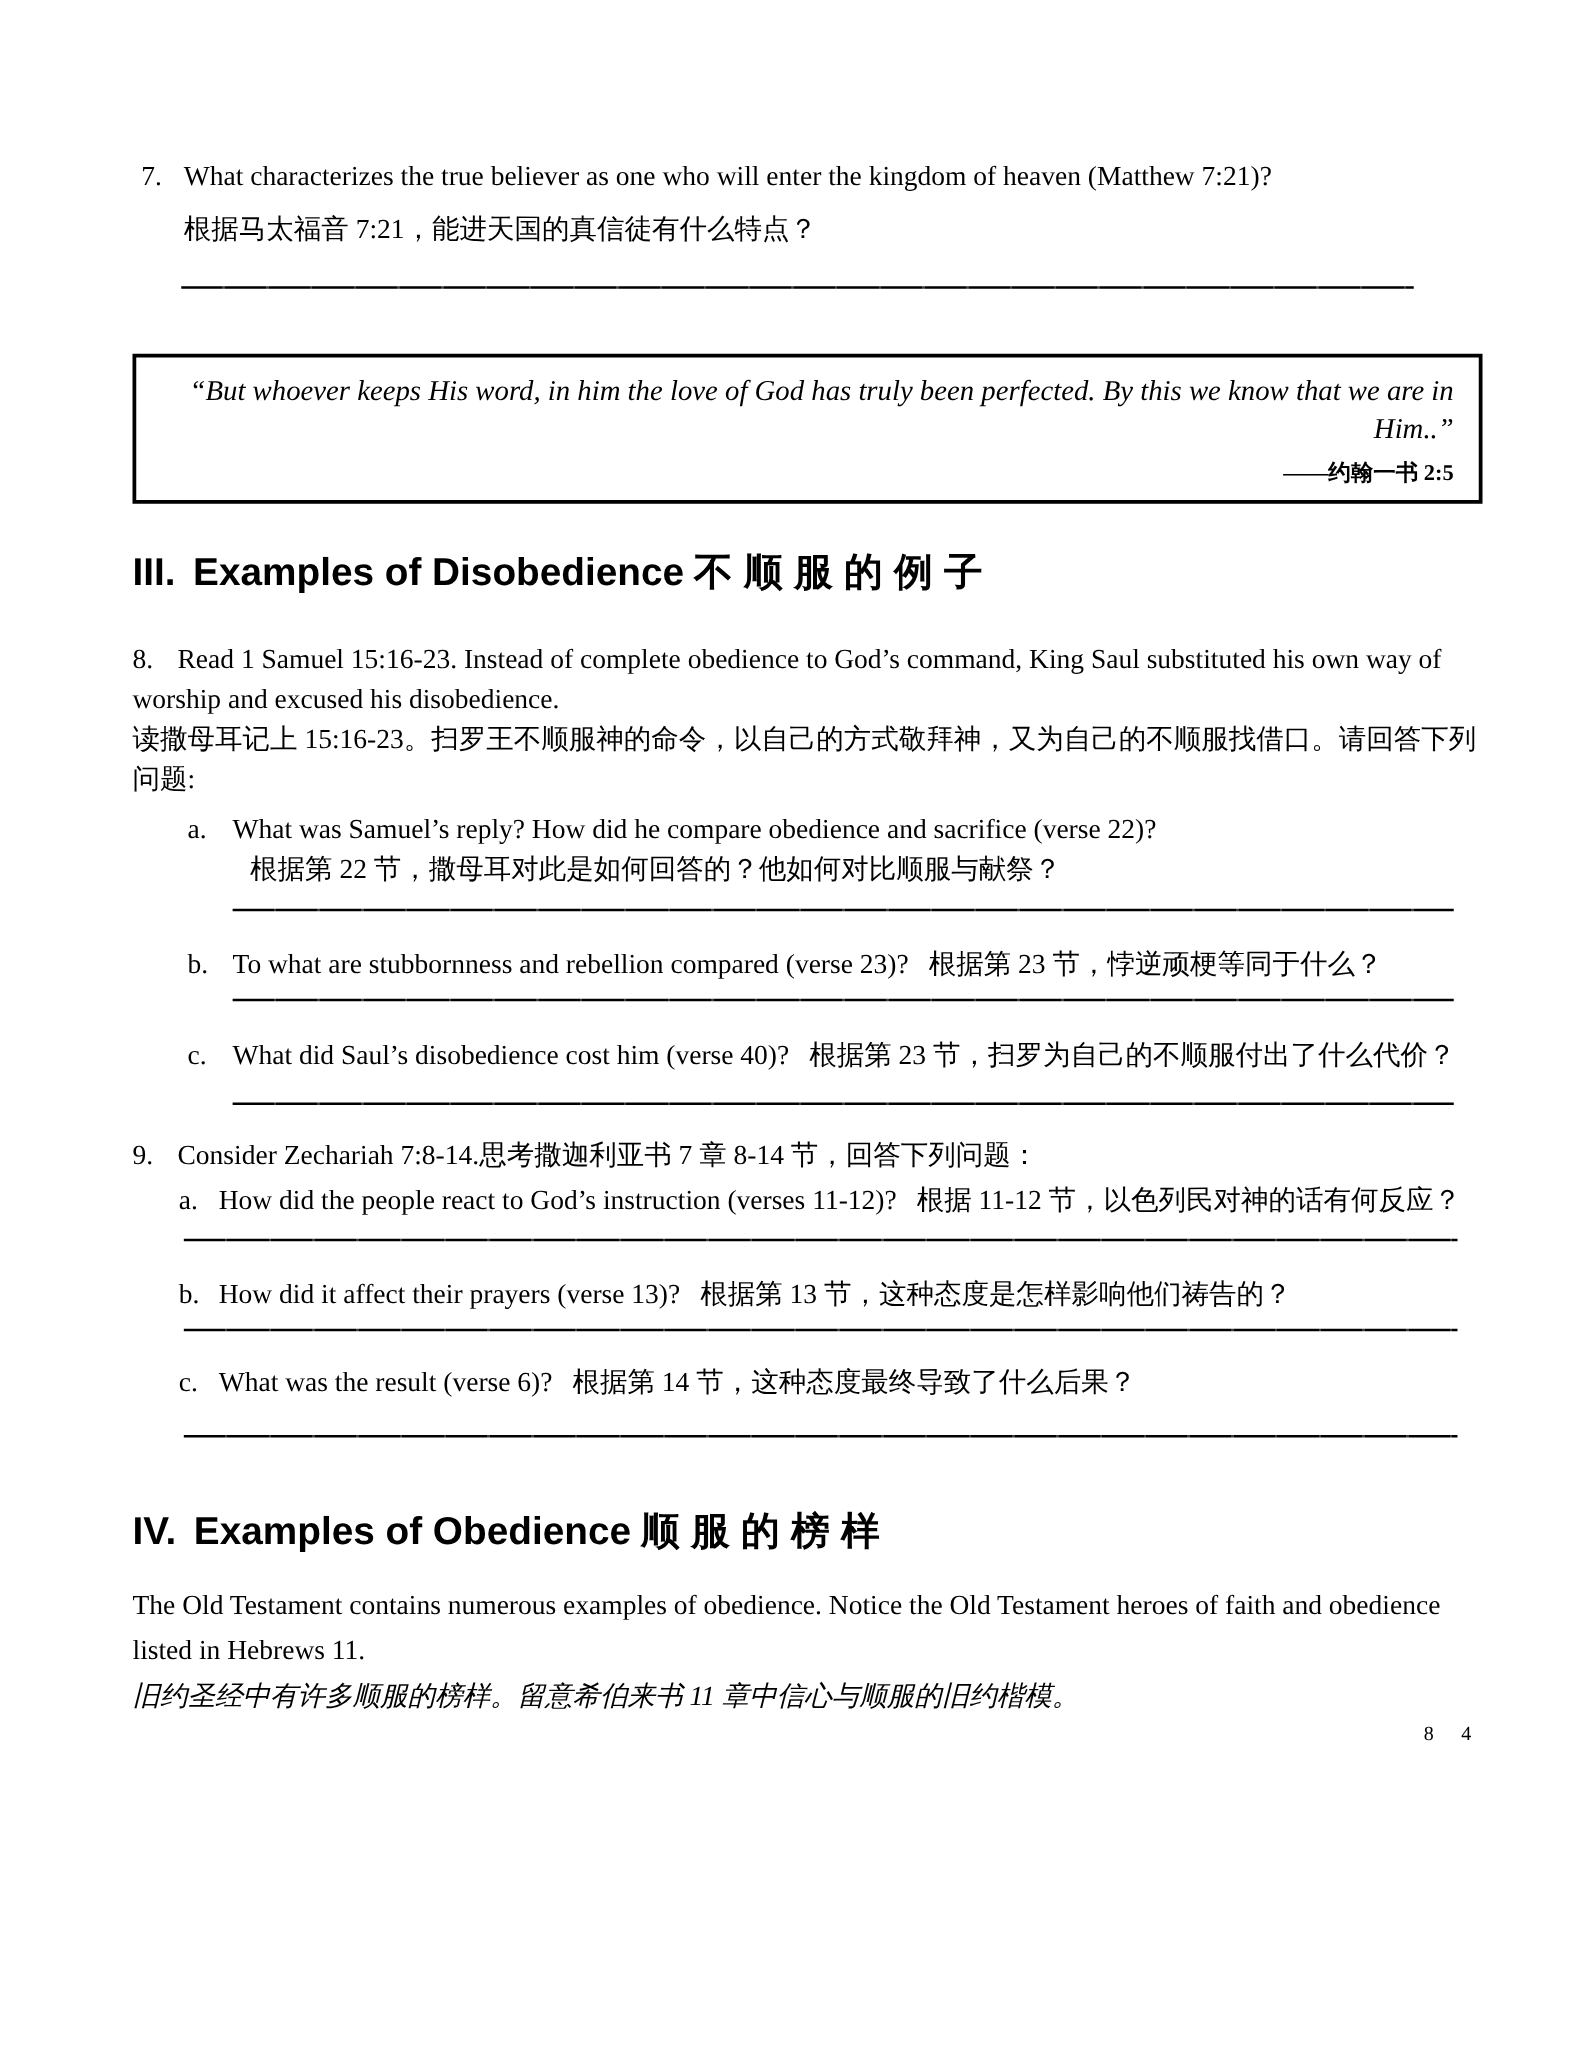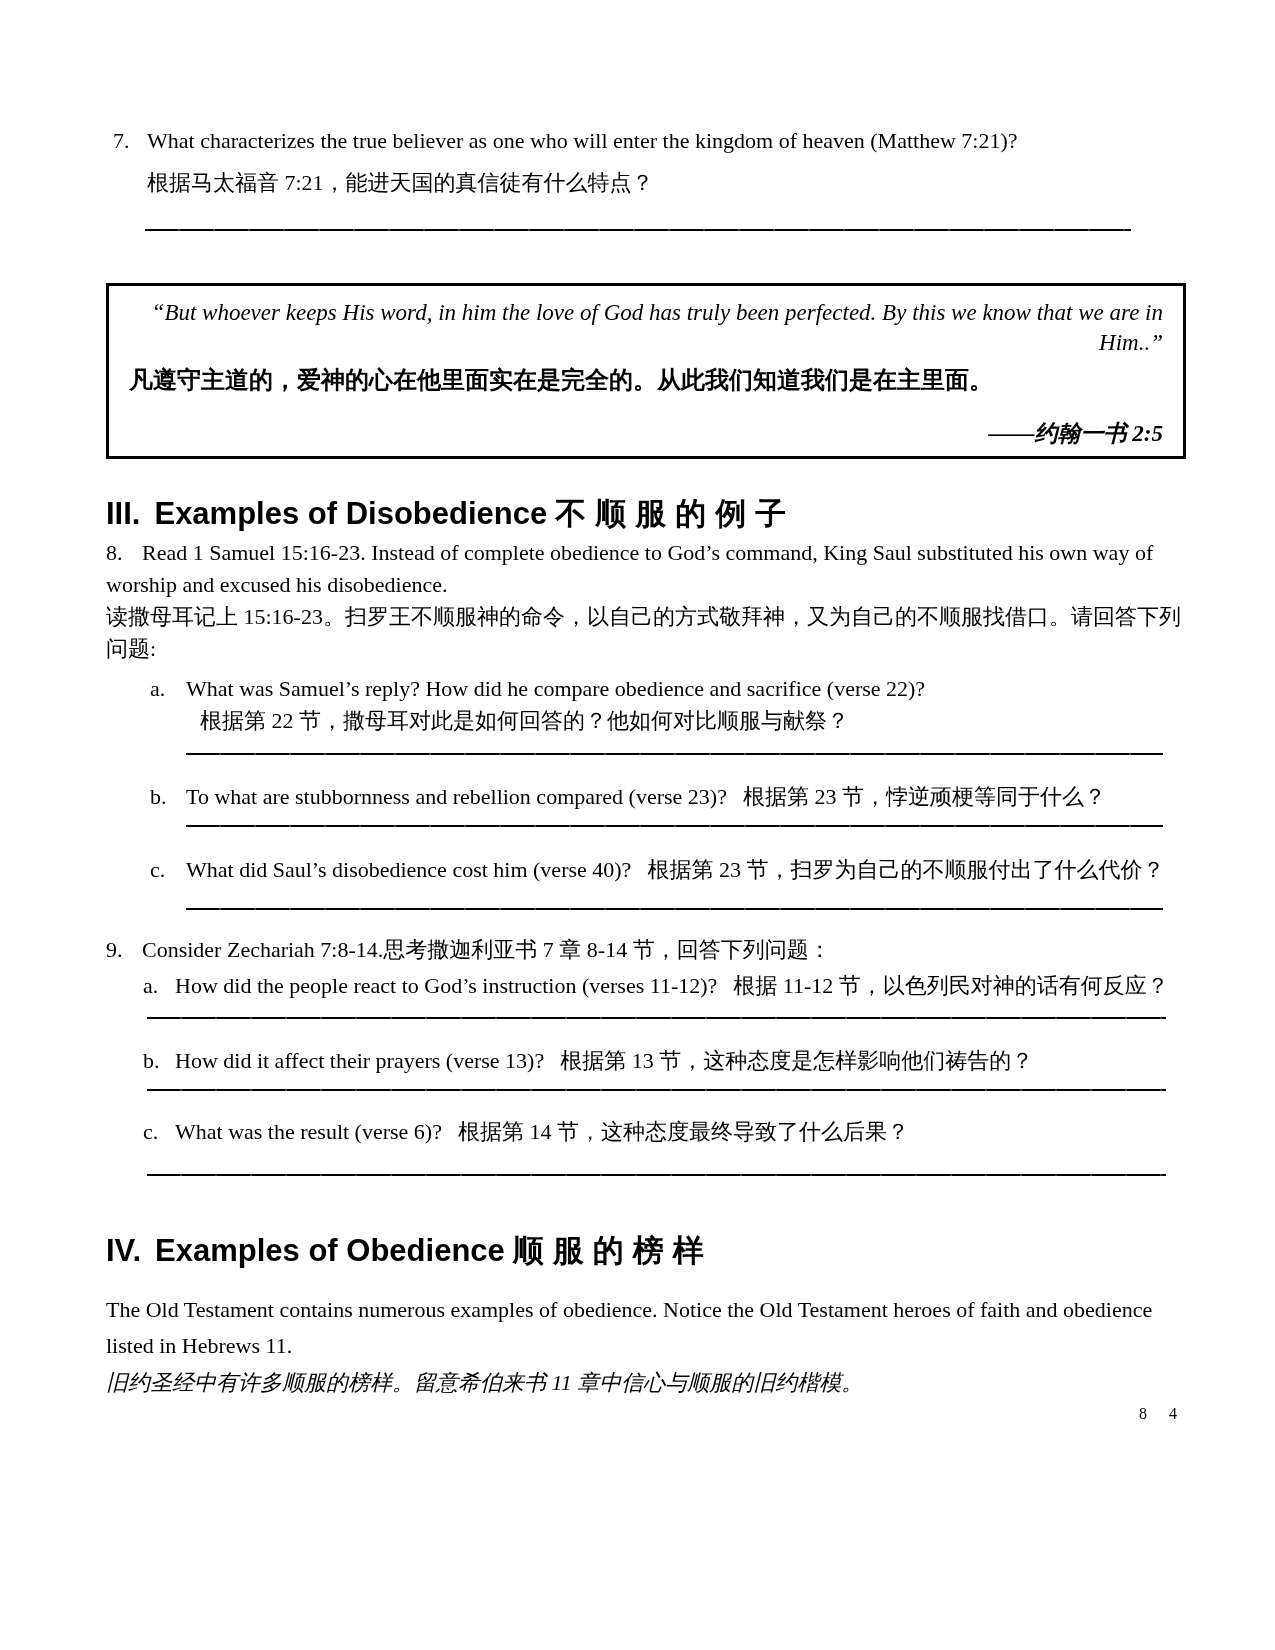--- a/index.html
+++ b/index.html
@@ -23,31 +23,31 @@
   .al-9a{margin:15px 0 0 41px;width:1019px;}
   .al-9b{margin:12px 0 0 41px;width:1019px;}
   .al-9c{margin:26px 0 0 41px;width:1019px;}
 
   
   .quote-box{margin-top:52px;border:3px solid #000;padding:12px 20px 6px 20px;}
   .quote-en{font-style:italic;font-size:23px;line-height:30px;text-align:right;}
   .quote-ref{text-align:right;line-height:30px;}
   .quote-ref-en{margin-top:14px;}
   .quote-zh{margin-top:4px;font-weight:bold;font-size:24px;line-height:36px;}
-  .quote-ref-zh{margin-top:20px;font-weight:bold;font-size:23px;line-height:32px;text-align:right;font-style:italic;}
+  .quote-ref-zh{margin-top:4px;font-weight:bold;font-size:18px;line-height:32px;text-align:right;}
 
   
   .h1{margin:32px 0 0 0;font-family:"Liberation Sans","DejaVu Sans",sans-serif;
       font-weight:bold;font-size:31px;line-height:46px;}
   .h1.h4x{margin-top:52px;}
   .h-num{margin-right:14px;}
   .h-zh{margin-left:8px;letter-spacing:9px;}
 
   
-  .para{line-height:32px;}
+  .para{margin-top:30px;line-height:32px;}
   .para9{margin-top:24px;line-height:32px;}
   .inline-num{display:inline-block;width:36px;}
 
   
   .sub{position:relative;margin-left:44px;padding-left:36px;line-height:32px;}
   .sub .label{position:absolute;left:0;top:0;}
   .sub-a{margin-top:8px;}
   .sub-b{margin-top:26px;}
   .sub-c{margin-top:27px;}
   .sub-zh-line{margin-left:14px;}
@@ -75,21 +75,20 @@
 
     <div class="q7">
       <span class="num">7.</span>
       <div>What characterizes the true believer as one who will enter the kingdom of heaven (Matthew 7:21)?</div>
       <div>根据马太福音 7:21，能进天国的真信徒有什么特点？</div>
     </div>
     <div class="al al-q7"></div>
 
     <div class="quote-box">
       <div class="quote-en">“But whoever keeps His word, in him the love of God has truly been perfected. By this we know that we are in Him..”</div>
-      <div class="quote-zh">凡遵守主道的，爱神的心在他里面实在是完全的。从此我们知道我们是在主里面。</div>
       <div class="quote-ref-zh">——约翰一书 2:5</div>
     </div>
 
     <div class="h1">
       <span class="h-num">III.</span><span class="h-en">Examples of Disobedience</span><span class="h-zh">不顺服的例子</span>
     </div>
 
     <div class="para">
       <span class="inline-num">8.</span><span>Read 1 Samuel 15:16-23. Instead of complete obedience to God’s command, King Saul substituted his own way of worship and excused his disobedience.</span>
       <div>读撒母耳记上 15:16-23。扫罗王不顺服神的命令，以自己的方式敬拜神，又为自己的不顺服找借口。请回答下列问题:</div>

